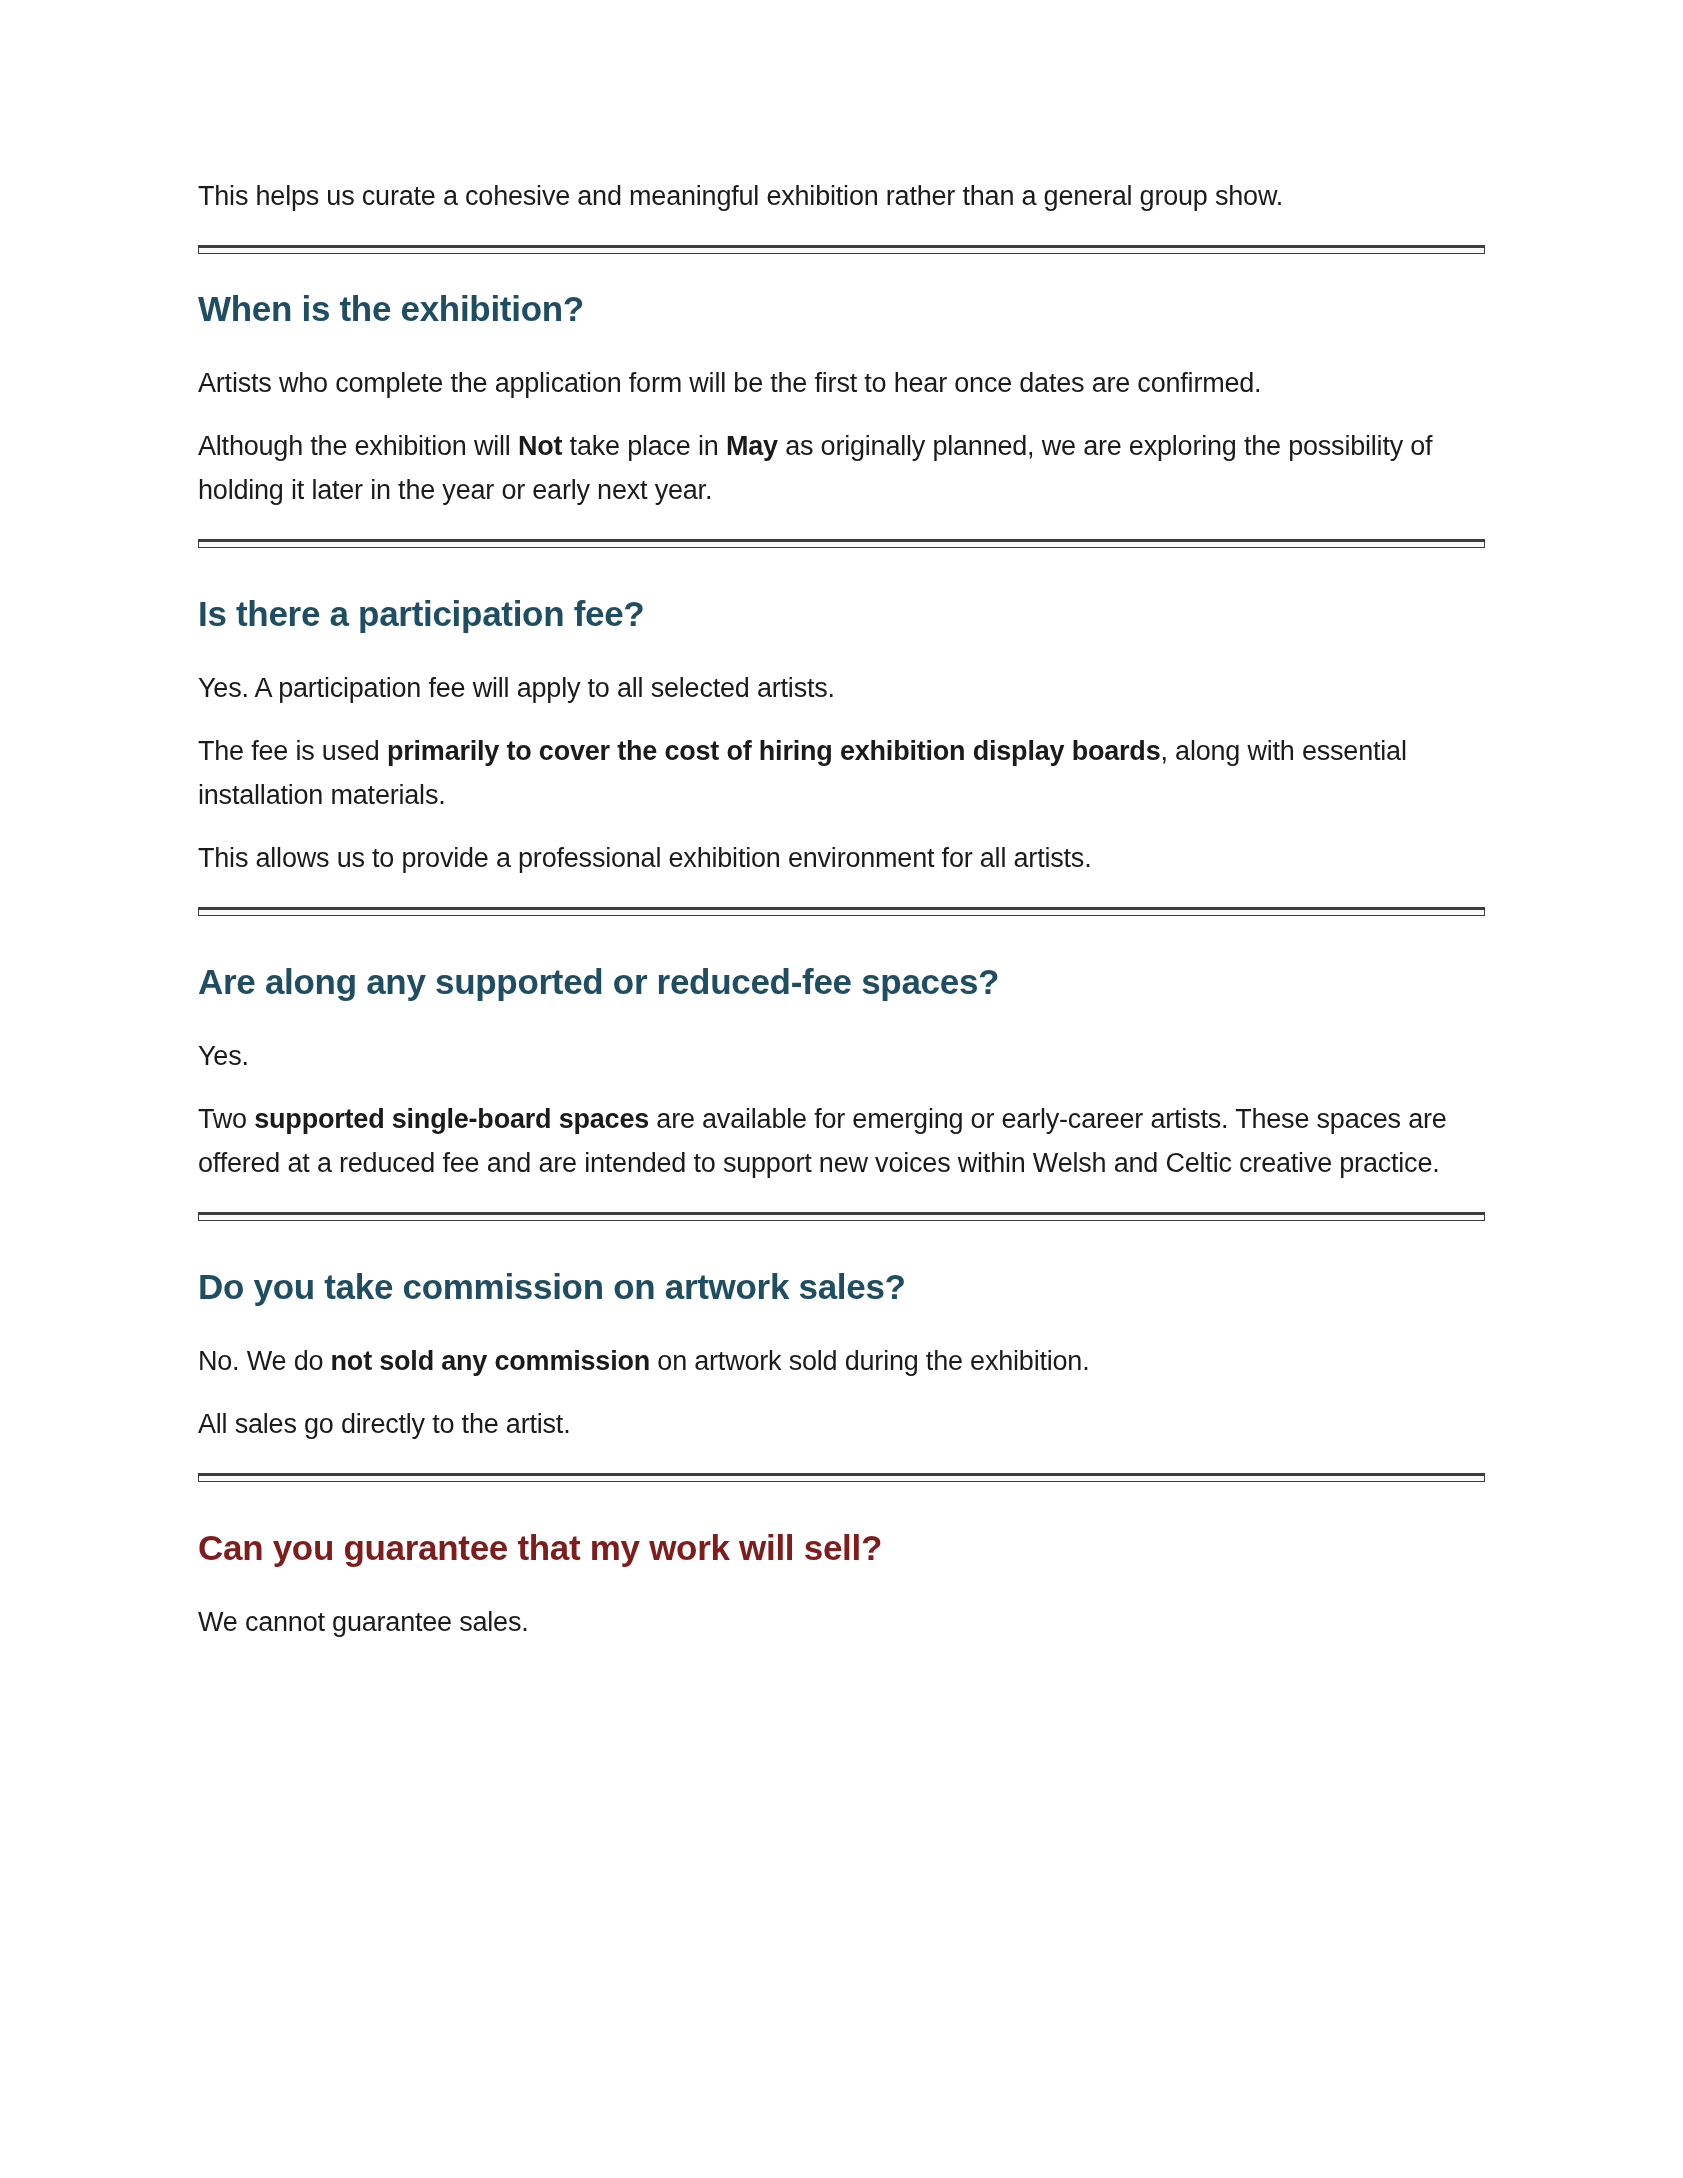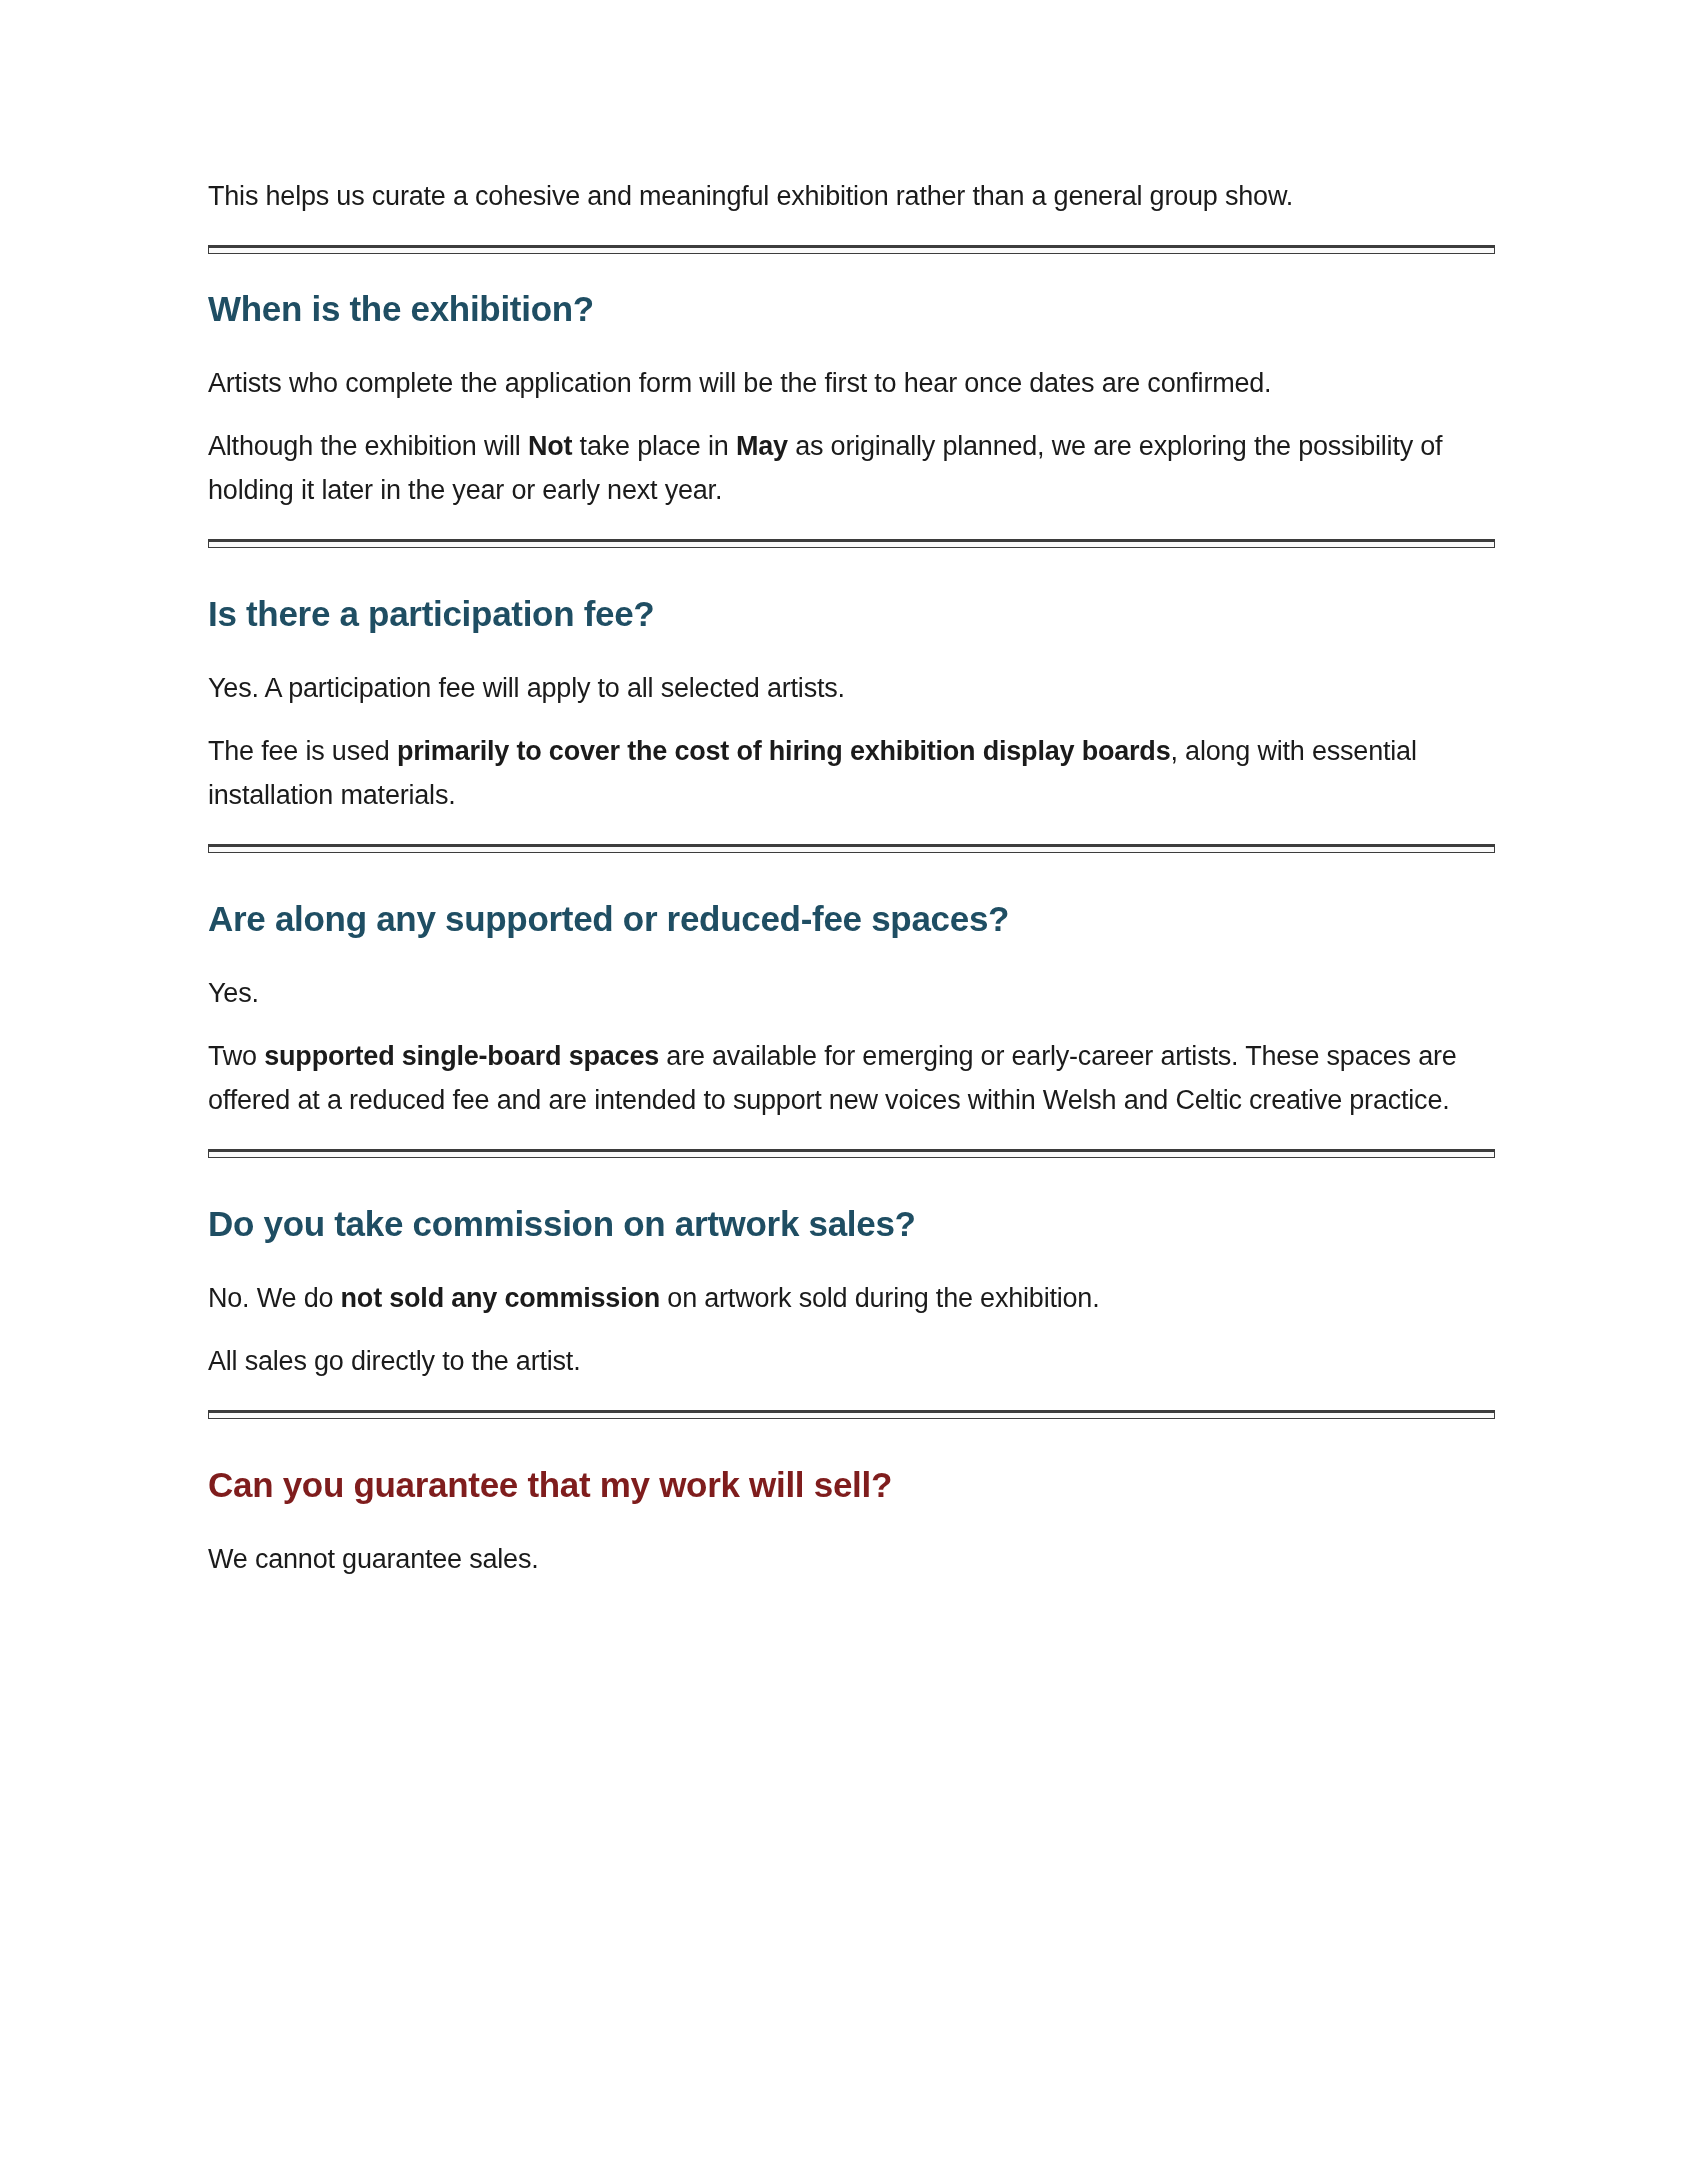--- a/index.html
+++ b/index.html
@@ -10,21 +10,21 @@
   body {
     width: 1683px;
     height: 2178px;
     position: relative;
     font-family: "Liberation Sans", sans-serif;
     color: #1b1b1b;
     overflow: hidden;
   }
   .page {
     position: absolute;
-    left: 208px;
+    left: 198px;
     top: 0;
     width: 1287px;
     padding-top: 174px;
     box-sizing: border-box;
   }
   p.para {
     font-size: 27px;
     line-height: 44px;
     margin: 0 0 19px 0;
     color: #1b1b1b;
@@ -55,20 +55,21 @@
   <p class="para" id="intro-paragraph">This helps us curate a cohesive and meaningful exhibition rather than a general group show.</p>
   <div id="sections-container">
       <div class="divider"></div>
       <h2 class="section-heading" style="color: rgb(31, 78, 99); margin-top: 32px;">When is the exhibition?</h2>
       <p class="para">Artists who complete the application form will be the first to hear once dates are confirmed.</p>
       <p class="para">Although the exhibition will <b>Not</b> take place in <b>May</b> as originally planned, we are exploring the possibility of holding it later in the year or early next year.</p>
       <div class="divider"></div>
       <h2 class="section-heading" style="color: rgb(31, 78, 99);">Is there a participation fee?</h2>
       <p class="para">Yes. A participation fee will apply to all selected artists.</p>
       <p class="para">The fee is used <b>primarily to cover the cost of hiring exhibition display boards</b>, along with essential installation materials.</p>
+      <p class="para">This allows us to provide a professional exhibition environment for all artists.</p>
       <div class="divider"></div>
       <h2 class="section-heading" style="color: rgb(31, 78, 99);">Are along any supported or reduced-fee spaces?</h2>
       <p class="para">Yes.</p>
       <p class="para">Two <b>supported single-board spaces</b> are available for emerging or early-career artists. These spaces are offered at a reduced fee and are intended to support new voices within Welsh and Celtic creative practice.</p>
       <div class="divider"></div>
       <h2 class="section-heading" style="color: rgb(31, 78, 99);">Do you take commission on artwork sales?</h2>
       <p class="para">No. We do <b>not sold any commission</b> on artwork sold during the exhibition.</p>
       <p class="para">All sales go directly to the artist.</p>
       <div class="divider"></div>
       <h2 class="section-heading" style="color: #7f1d1d;">Can you guarantee that my work will sell?</h2>

